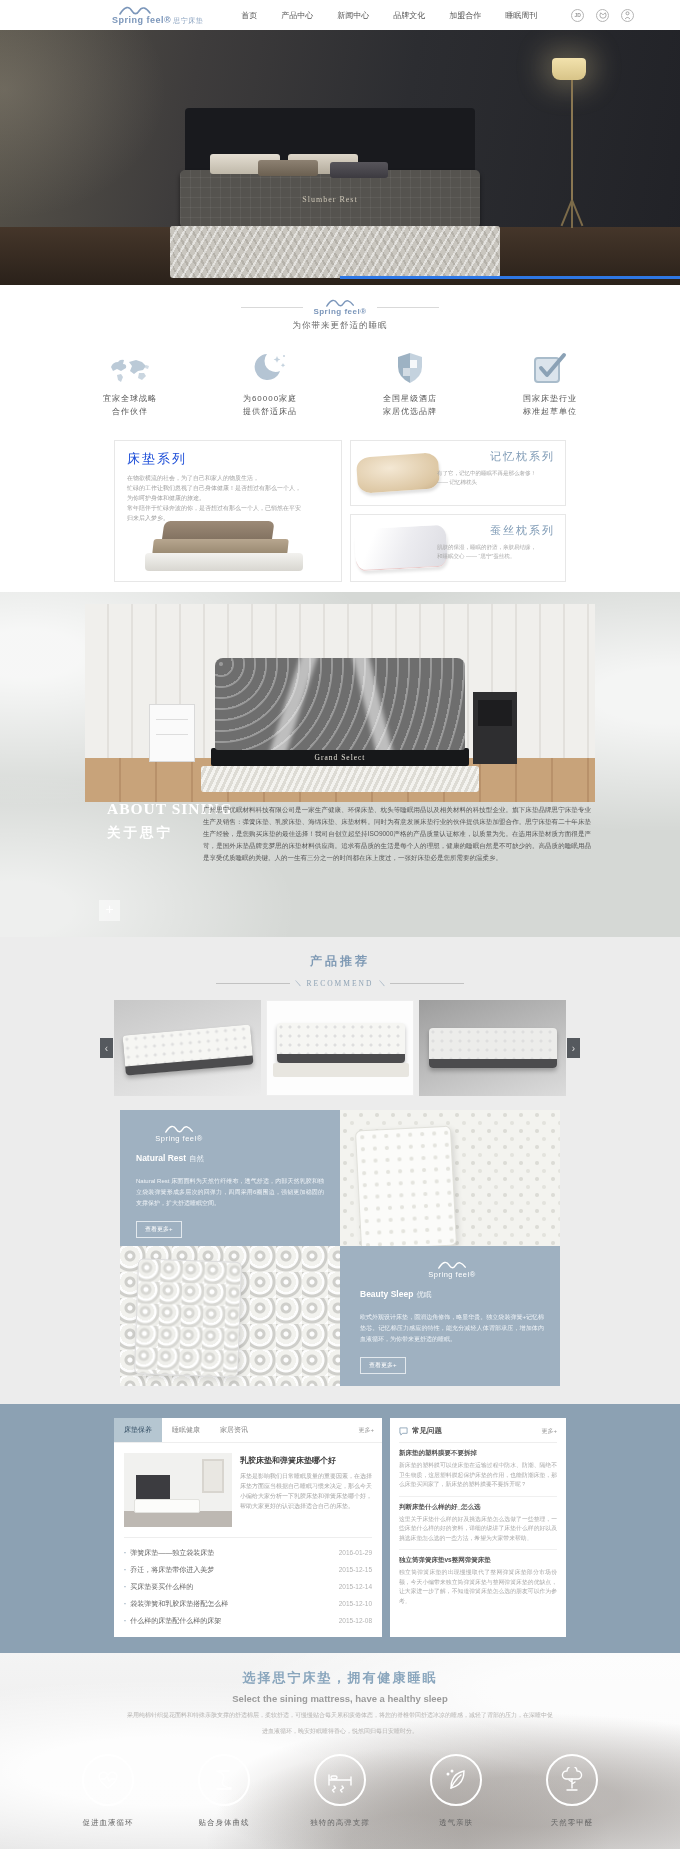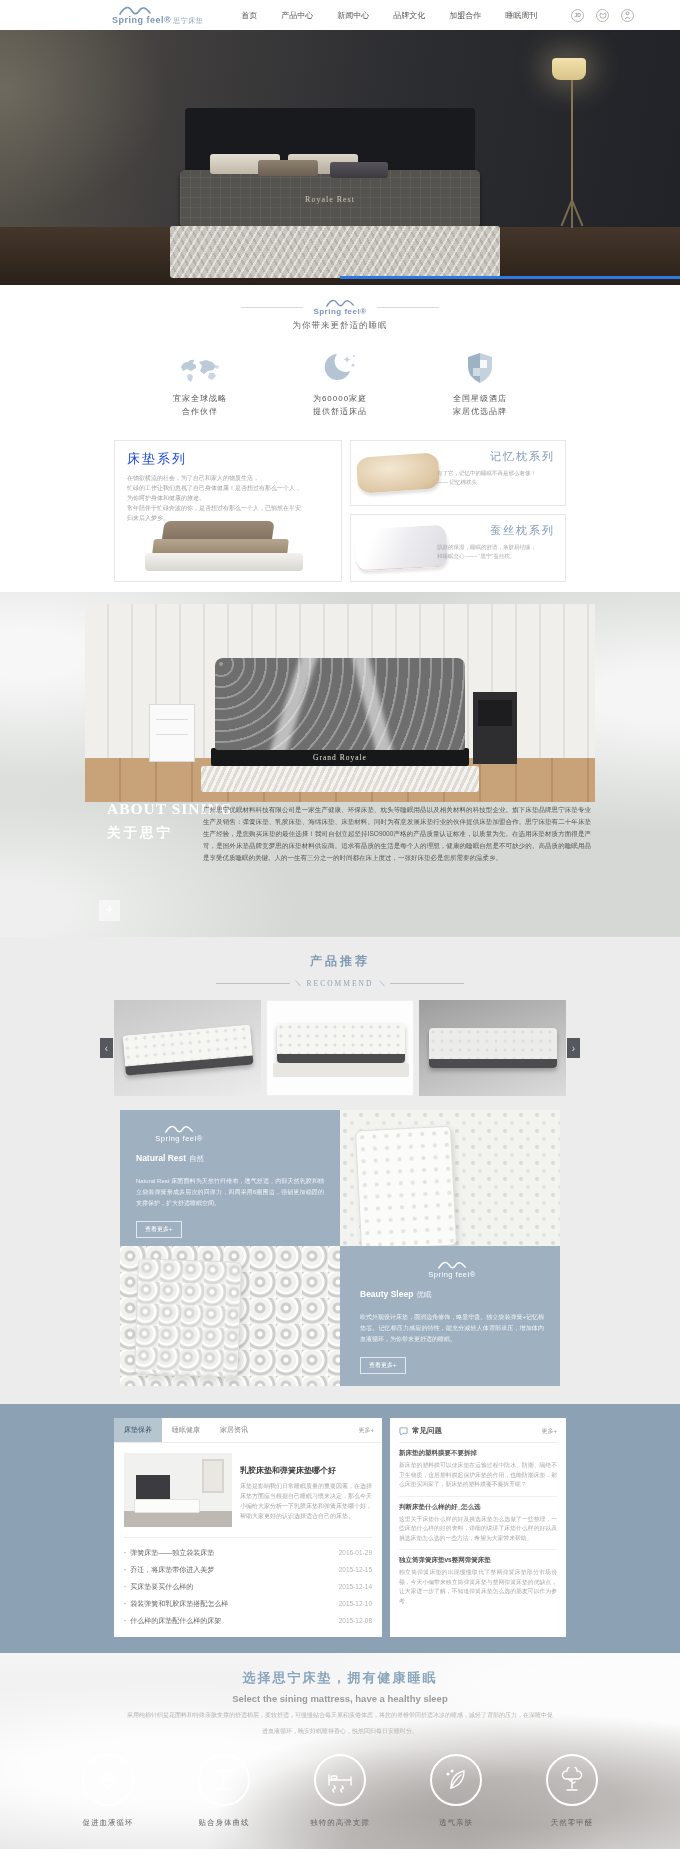--- a/index.html
+++ b/index.html
@@ -174,21 +174,21 @@
   .tabs { display:flex; align-items:center; border-bottom:1px solid #eee; }
   .tab { font-size:7px; color:#888; padding:7px 10px; cursor:pointer; }
   .tab.active { background:#b5c6d1; color:#2f4a60; }
   .tabs .more { margin-left:auto; margin-right:8px; font-size:6px; color:#999; cursor:pointer; }
   .featured { display:flex; gap:8px; padding:10px 10px 8px; }
   .fimg { width:108px; height:74px; background:#f1f1ef; position:relative; overflow:hidden; flex:none; }
   .fimg .floor { position:absolute; bottom:0; width:100%; height:16px; background:#bdb8b2; }
   .fimg .hb { position:absolute; left:12px; bottom:26px; width:34px; height:26px; background:#3c3c40; }
   .fimg .mt { position:absolute; left:10px; bottom:14px; width:66px; height:14px; background:#fcfcfa; border:1px solid #e2e2de; border-radius:2px; }
   .fimg .wn { position:absolute; right:8px; top:6px; width:22px; height:34px; border:2px solid #d8d5cf; background:#e9e7e2; }
-  .ftx h4 { font-size:8px; color:#3f3f3f; margin:12px 0 5px; }
+  .ftx h4 { font-size:8px; color:#3f3f3f; margin:2px 0 5px; }
   .ftx p { font-size:6px; color:#a5a5a5; line-height:10px; text-align:justify; }
   .ndivider { height:1px; background:#eee; margin:2px 10px 4px; }
   .nlist { padding:2px 10px 0; }
   .nrow { display:flex; align-items:center; font-size:7px; color:#666; line-height:17px; }
   .nrow .tt::before { content:"·"; color:#8fa5b8; margin-right:4px; font-weight:bold; }
   .nrow .dt { margin-left:auto; color:#b3b3b3; font-size:6.5px; }
   .faqcard { background:#fff; width:176px; padding:8px 9px; }
   .faqhead { display:flex; align-items:center; border-bottom:1px solid #eee; padding-bottom:6px; }
   .faqhead svg { margin-right:4px; }
   .faqhead .t { font-size:7.5px; color:#555; font-weight:bold; }
@@ -262,21 +262,21 @@
     <div class="hero-floor"></div>
     <div class="bed">
       <div class="headboard"></div>
       <div class="pillows">
         <i class="pillow p1"></i>
           <i class="pillow p2"></i>
           <i class="pillow p3"></i>
           <i class="pillow p4"></i>
       </div>
       <div class="topmattress">
-        <span>Royale Rest</span>
+        <span>Slumber Rest</span>
       </div>
       <div class="basemattress"></div>
     </div>
     <div class="lamp">
       <div class="lamp-shade"></div>
         <div class="lamp-pole"></div>
         <div class="lamp-legs">
           <i></i>
           <i></i>
           <i></i>
@@ -333,20 +333,30 @@
                   <stop offset=".5" stop-color="#c4d2de"></stop>
                 </linearGradient>
               </defs>
             <path d="M14,1 L26,5 V15 Q26,25 14,31 Q2,25 2,15 V5 Z" fill="url(#sh)"></path>
             <rect x="14" y="8" width="7" height="8" fill="#fff" opacity=".85"></rect>
             <rect x="7" y="16" width="7" height="8" fill="#fff" opacity=".55"></rect>
           </svg>
         </div>
         <span class="l">全国星级酒店</span>
         <span class="l">家居优选品牌</span>
+      </div>
+      <div class="feature">
+        <div class="fico">
+          <svg width="34" height="32" viewBox="0 0 34 32">
+            <rect x="2" y="6" width="24" height="24" rx="3" fill="#dbe4ec" stroke="#a9bccb" stroke-width="2"></rect>
+            <path d="M8,16 L14,23 L31,3" fill="none" stroke="#8ba2b6" stroke-width="4" stroke-linecap="round" stroke-linejoin="round"></path>
+          </svg>
+        </div>
+        <span class="l">国家床垫行业</span>
+        <span class="l">标准起草单位</span>
       </div>
     </div>
   </section>
 
   <section class="series">
     <div class="series-grid">
       <div class="cardA">
         <h3>床垫系列</h3>
         <div class="t">在物欲横流的社会，为了自己和家人的物质生活，</div>
         <div class="t">忙碌的工作让我们忽视了自己身体健康！是否想过有那么一个人，</div>
@@ -387,21 +397,21 @@
         <div class="nstand-l">
             <i></i>
             <i></i>
           </div>
         <div class="nstand-r">
             <i></i>
           </div>
         <div class="room-bed">
           <div class="room-quilt"></div>
           <div class="room-band">
-              <span>Grand Royale</span>
+              <span>Grand Select</span>
             </div>
           <div class="room-base"></div>
         </div>
       </div>
       <div class="about-head">
         <div class="en">ABOUT SINING</div>
         <div class="cn">关于思宁</div>
       </div>
       <div class="about-p">广州思宁优眠材料科技有限公司是一家生产健康、环保床垫、枕头等睡眠用品以及相关材料的科技型企业。旗下床垫品牌思宁床垫专业生产及销售：弹簧床垫、乳胶床垫、海绵床垫、床垫材料。同时为有意发展床垫行业的伙伴提供床垫加盟合作。思宁床垫有二十年床垫生产经验，是您购买床垫的最佳选择！我司自创立起坚持ISO9000严格的产品质量认证标准，以质量为先。在选用床垫材质方面很是严苛，是国外床垫品牌竞梦思的床垫材料供应商。追求有品质的生活是每个人的理想，健康的睡眠自然是不可缺少的。高品质的睡眠用品是享受优质睡眠的关键。人的一生有三分之一的时间都在床上度过，一张好床垫必是您所需要的温柔乡。</div>
       <div class="about-plus">+</div>

